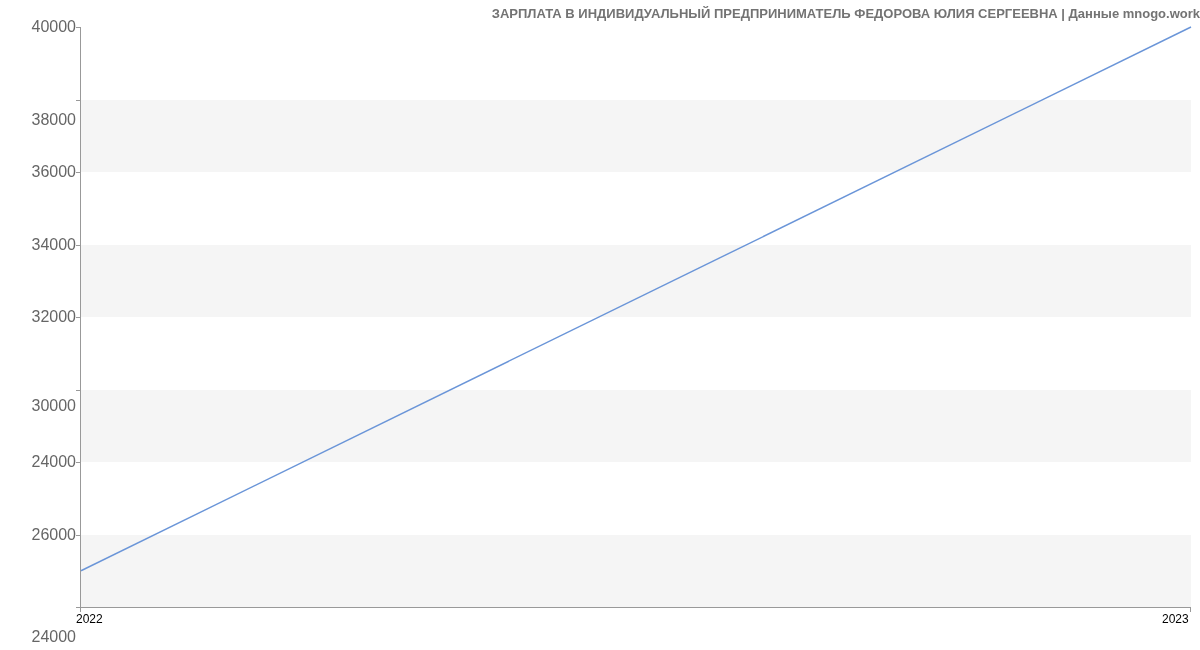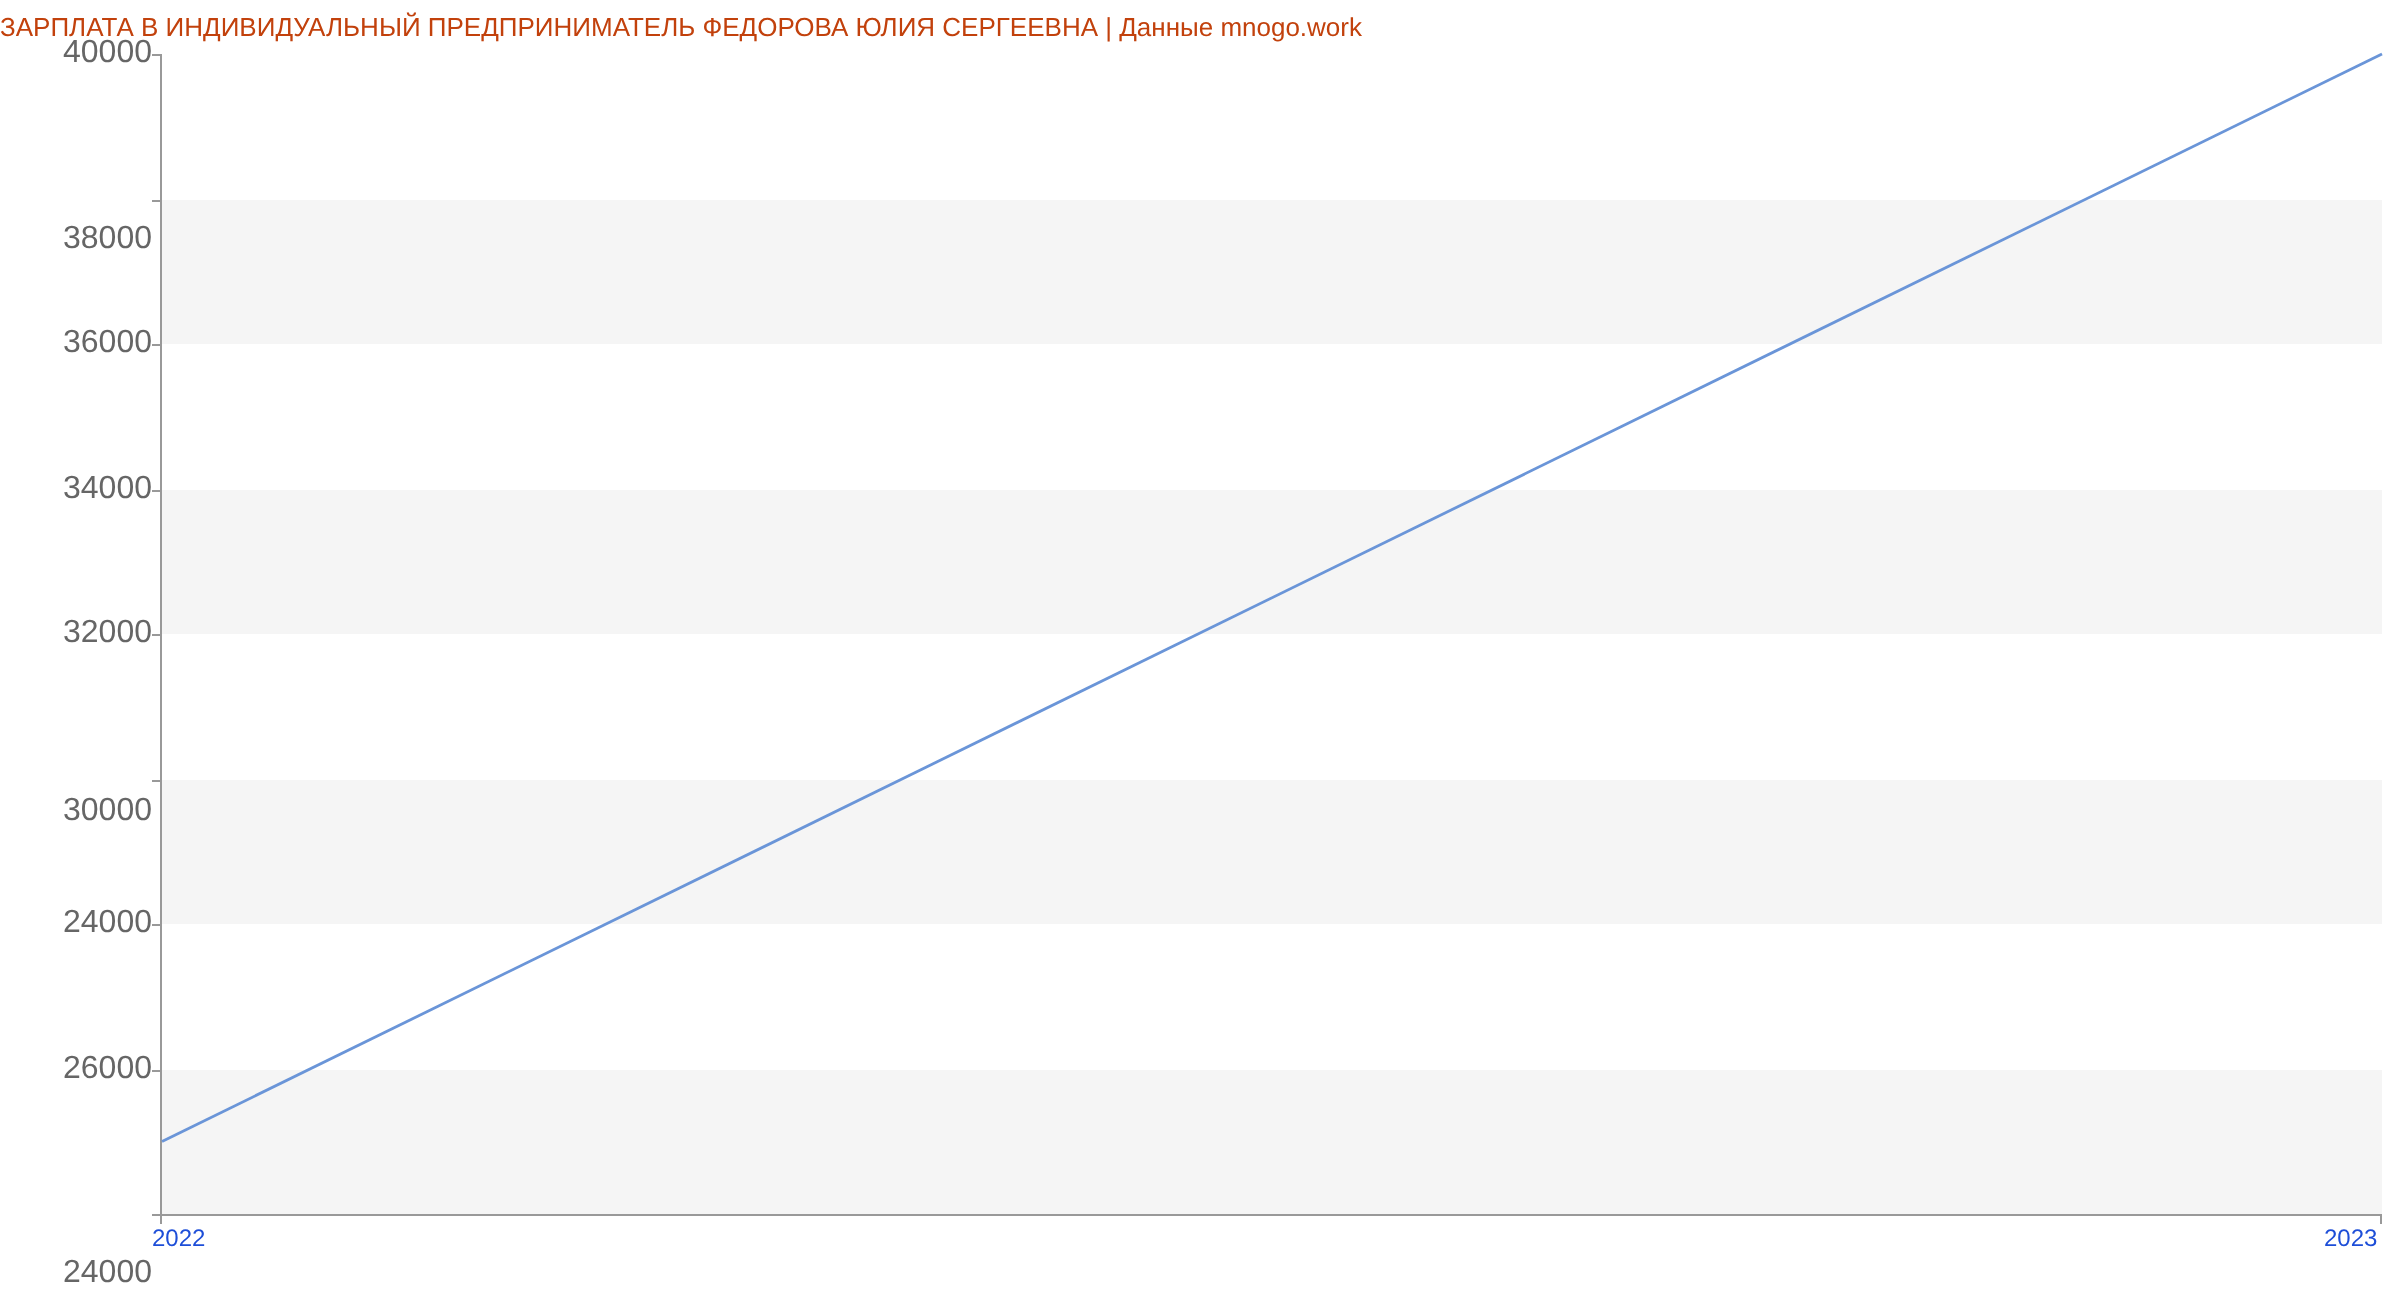--- a/index.html
+++ b/index.html
@@ -14,24 +14,24 @@
   .wrap {
     position: relative;
     width: 1200px;
     height: 650px;
   }
   .title {
     position: absolute;
     top: 6px;
     left: 0;
     right: 0;
-    text-align: left;
+    text-align: right;
     font-size: 13px;
-    font-weight: normal;
-    color: #c2410c;
+    font-weight: bold;
+    color: #737373;
   }
   .plot {
     position: absolute;
     left: 80px;
     top: 27px;
     width: 1110px;
     height: 580px;
     border-left: 1px solid #999;
     border-bottom: 1px solid #999;
     overflow: visible;
@@ -53,21 +53,21 @@
     position: absolute;
     left: -5px;
     width: 5px;
     height: 1px;
     background: #999;
   }
   .xtick {
     position: absolute;
     top: 612px;
     font-size: 12px;
-    color: #1d4ed8;
+    color: #000000;
   }
   .xtickmark {
     position: absolute;
     top: 607px;
     width: 1px;
     height: 5px;
     background: #999;
   }
   svg.lines {
     position: absolute;

